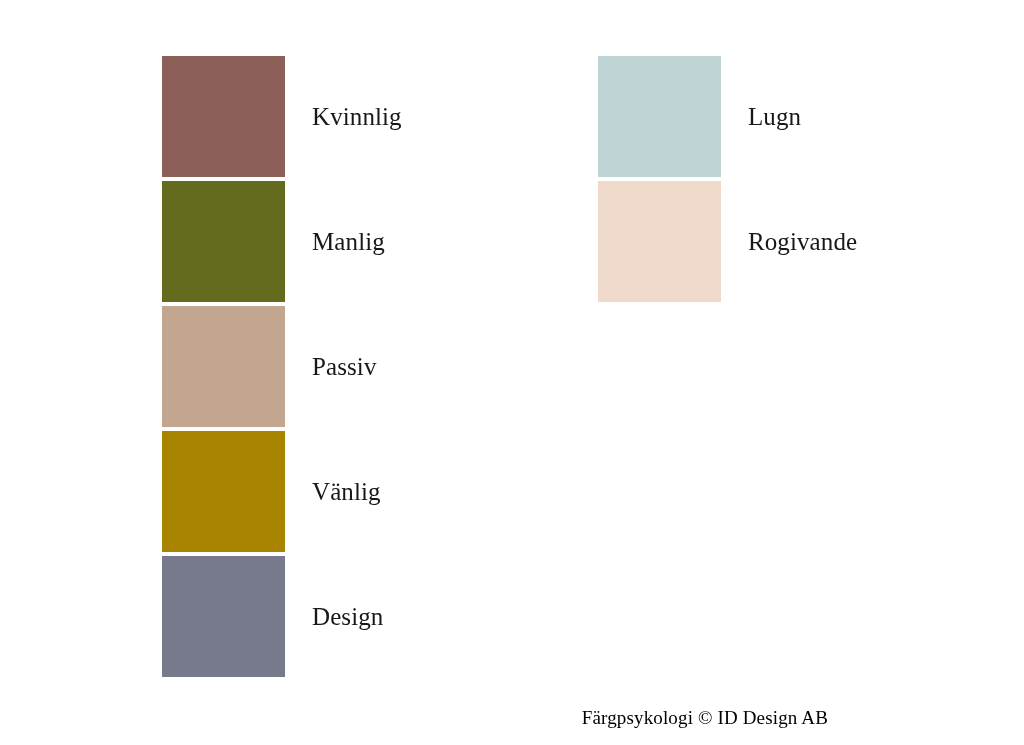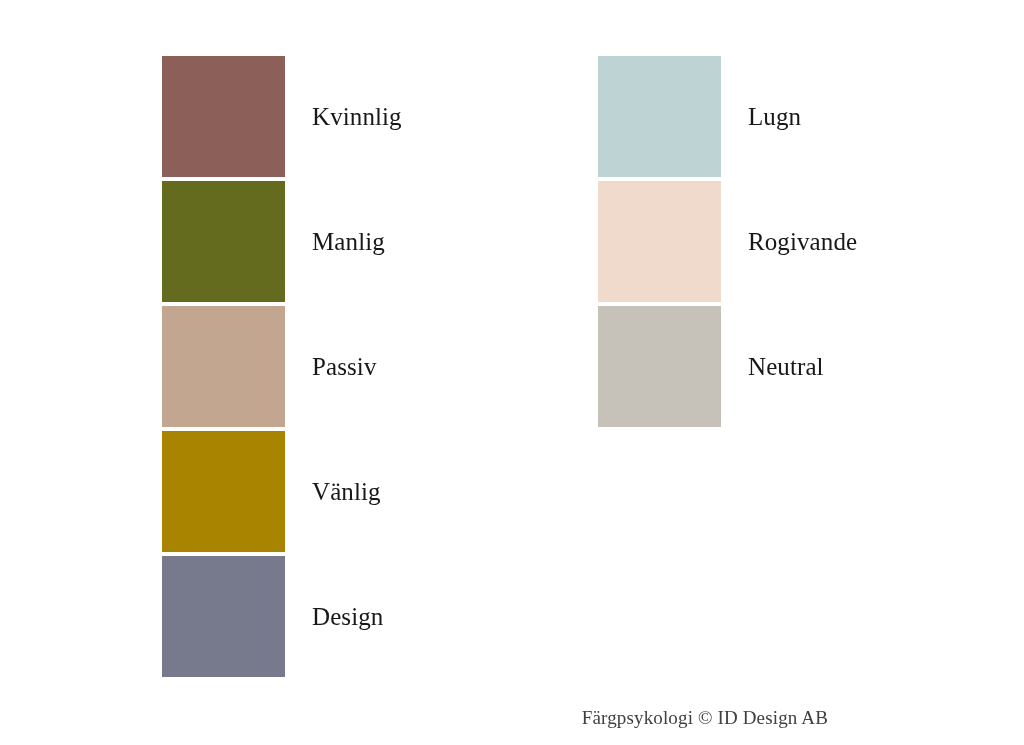--- a/index.html
+++ b/index.html
@@ -61,21 +61,21 @@
     letter-spacing: 0.1px;
     color: #181818;
   }
 
   
   .credit-line {
     position: absolute;
     right: 46px;
     bottom: 16px;
     font-size: 19px;
-    color: #404040;
+    color: #000000;
     white-space: nowrap;
     letter-spacing: 0.15px;
   }
 </style>
 </head>
 <body style="background-color: rgb(255, 255, 255); color: rgb(24, 24, 24);">
 
 <div class="board">
 
   <div class="palette-column col-left">
@@ -114,22 +114,18 @@
       <div class="swatch-label">Lugn</div>
     </div>
 
 
 
     <div class="swatch-row">
       <div class="swatch-chip" style="background-color: rgb(240, 218, 203);"></div>
       <div class="swatch-label">Rogivande</div>
     </div>
 
-    <div class="swatch-row">
-      <div class="swatch-chip" style="background-color: rgb(198, 194, 186);"></div>
-      <div class="swatch-label">Neutral</div>
-    </div>
 
   </div>
 
   <div class="credit-line">Färgpsykologi © ID Design AB</div>
 
 </div>
 
 </body></html>

